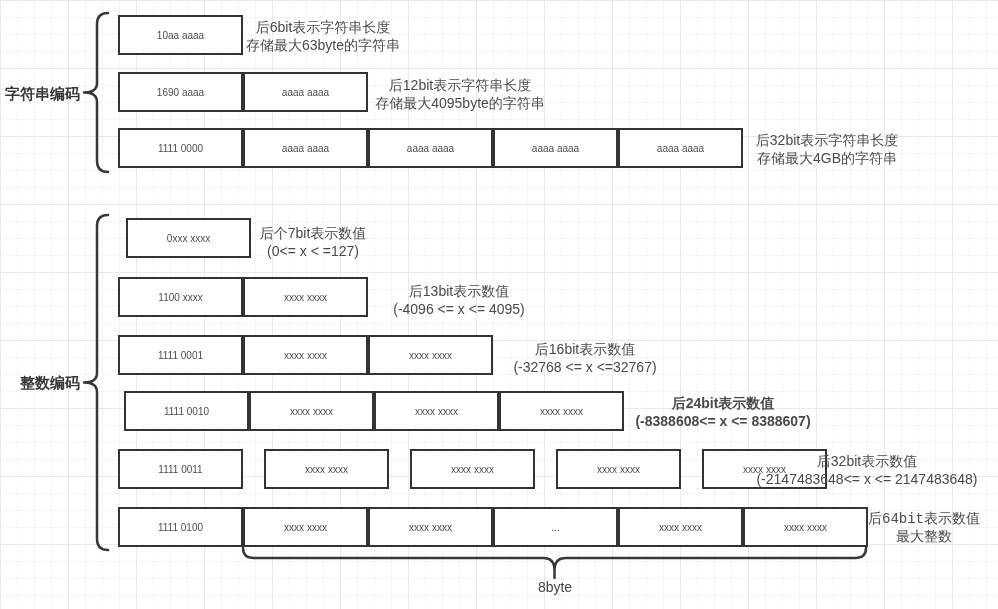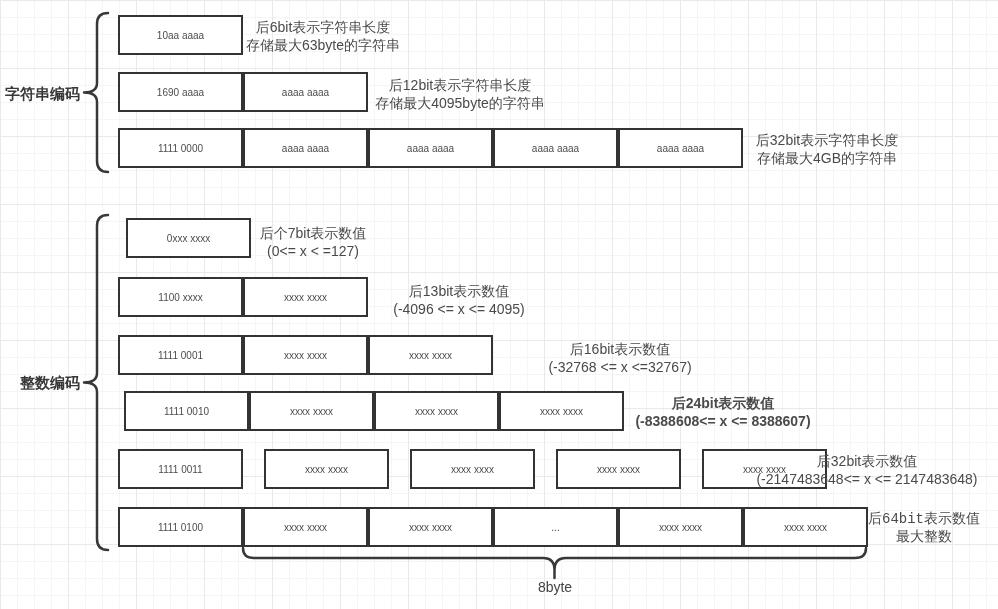--- a/index.html
+++ b/index.html
@@ -140,21 +140,21 @@
   <div class="note" style="left:459px; top:282px;">
     <div>后13bit表示数值</div>
     <div>(-4096 &lt;= x &lt;= 4095)</div>
   </div>
 
   <div class="row" style="left:118px; top:335px;">
     <div class="cell">1111 0001</div>
     <div class="cell">xxxx xxxx</div>
     <div class="cell">xxxx xxxx</div>
   </div>
-  <div class="note" style="left:585px; top:340px;margin-left:35px;">
+  <div class="note" style="left:585px; top:340px;">
     <div>后16bit表示数值</div>
     <div>(-32768 &lt;= x &lt;=32767)</div>
   </div>
 
   <div class="row" style="left:124px; top:391px;">
     <div class="cell">1111 0010</div>
     <div class="cell">xxxx xxxx</div>
     <div class="cell">xxxx xxxx</div>
     <div class="cell">xxxx xxxx</div>
   </div>

